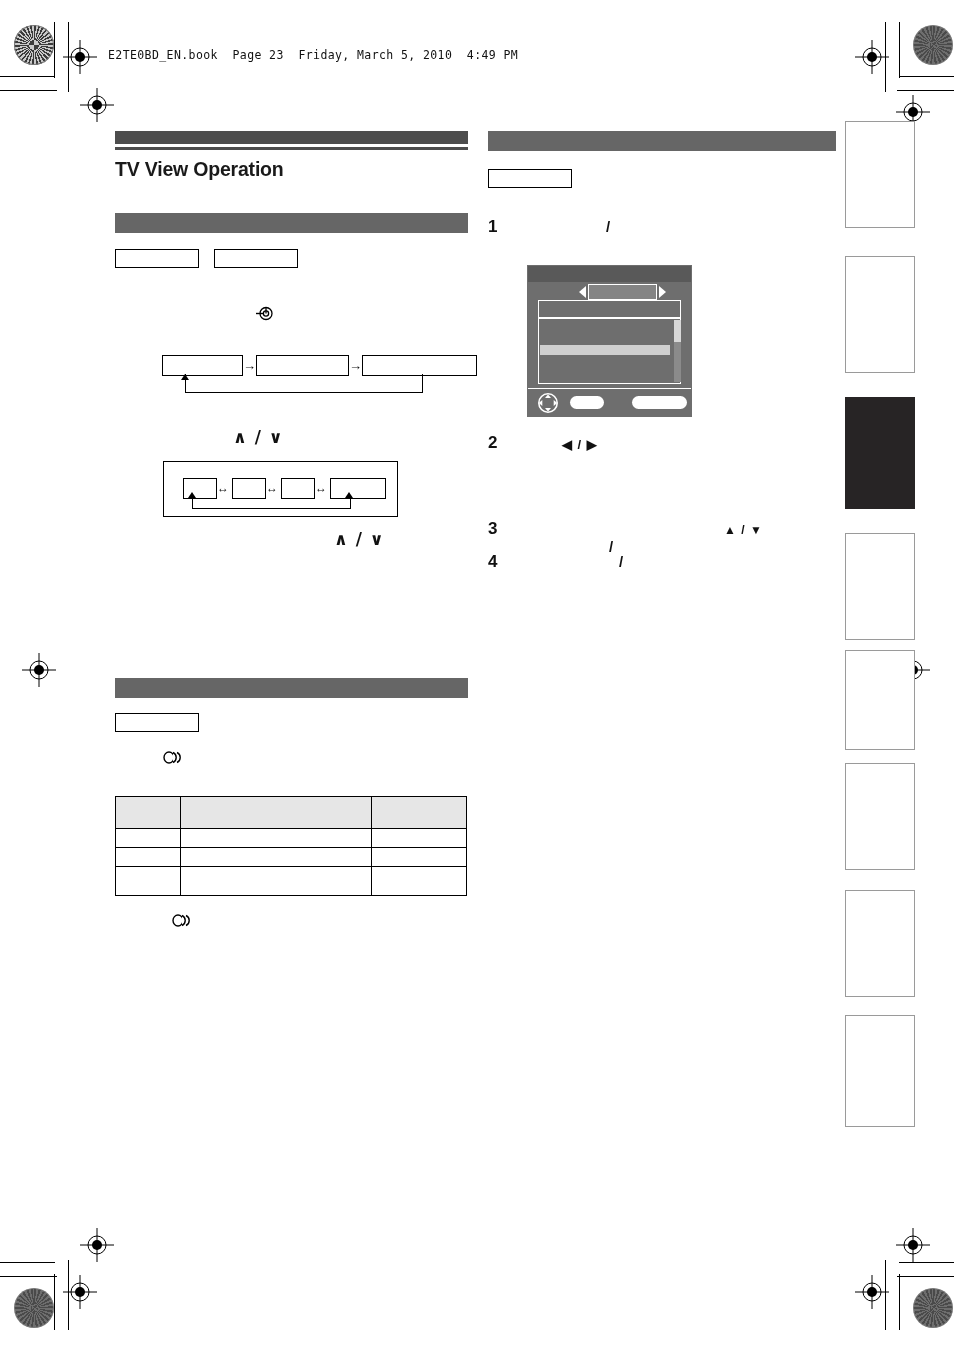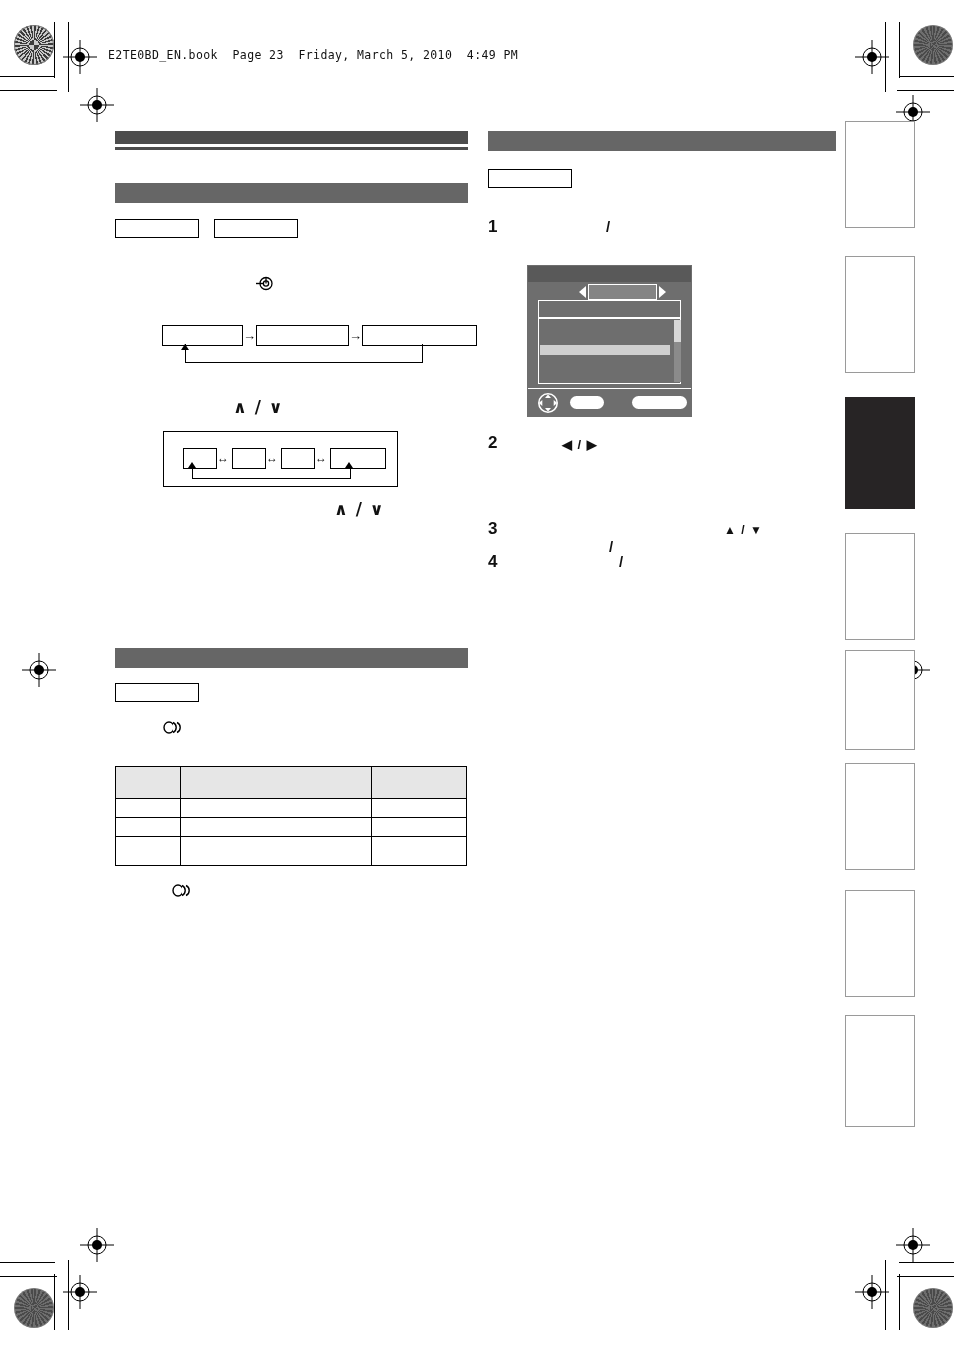--- a/index.html
+++ b/index.html
@@ -290,20 +290,21 @@
       <circle cx="17" cy="17" r="5" fill="#000"></circle>
     </svg>
   </div>
 
   <div class="bookline">E2TE0BD_EN.book  Page 23  Friday, March 5, 2010  4:49 PM</div>
 
   <div class="col-left">
 
     <div class="title-rule-top"></div>
     <div class="title-rule-mid"></div>
+    <h1 class="chapter-title">TV View Operation</h1>
 
     <div class="section-bar" style="margin-top:33px;">
       <span class="section-bar-label"></span>
     </div>
 
     <div class="keyrow">
       <span class="keybox"></span>
       <span class="keybox wide"></span>
     </div>
 

